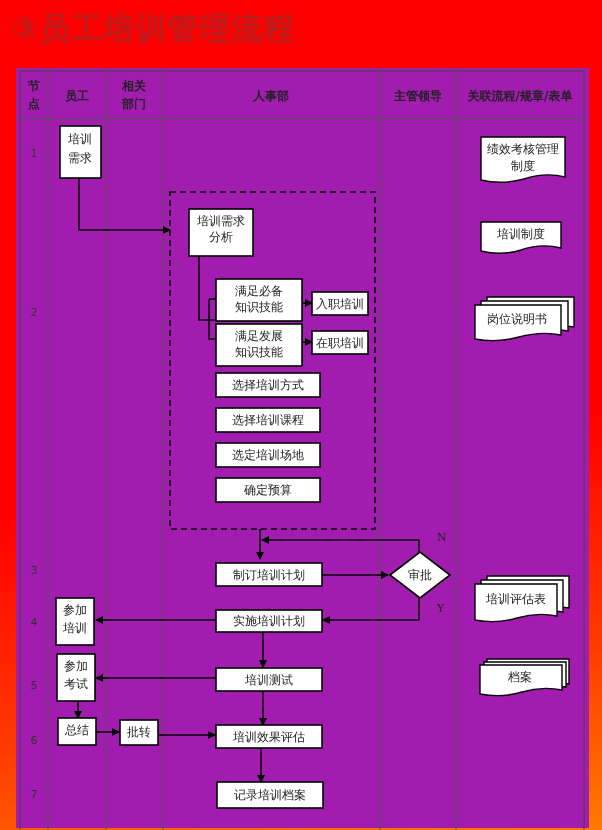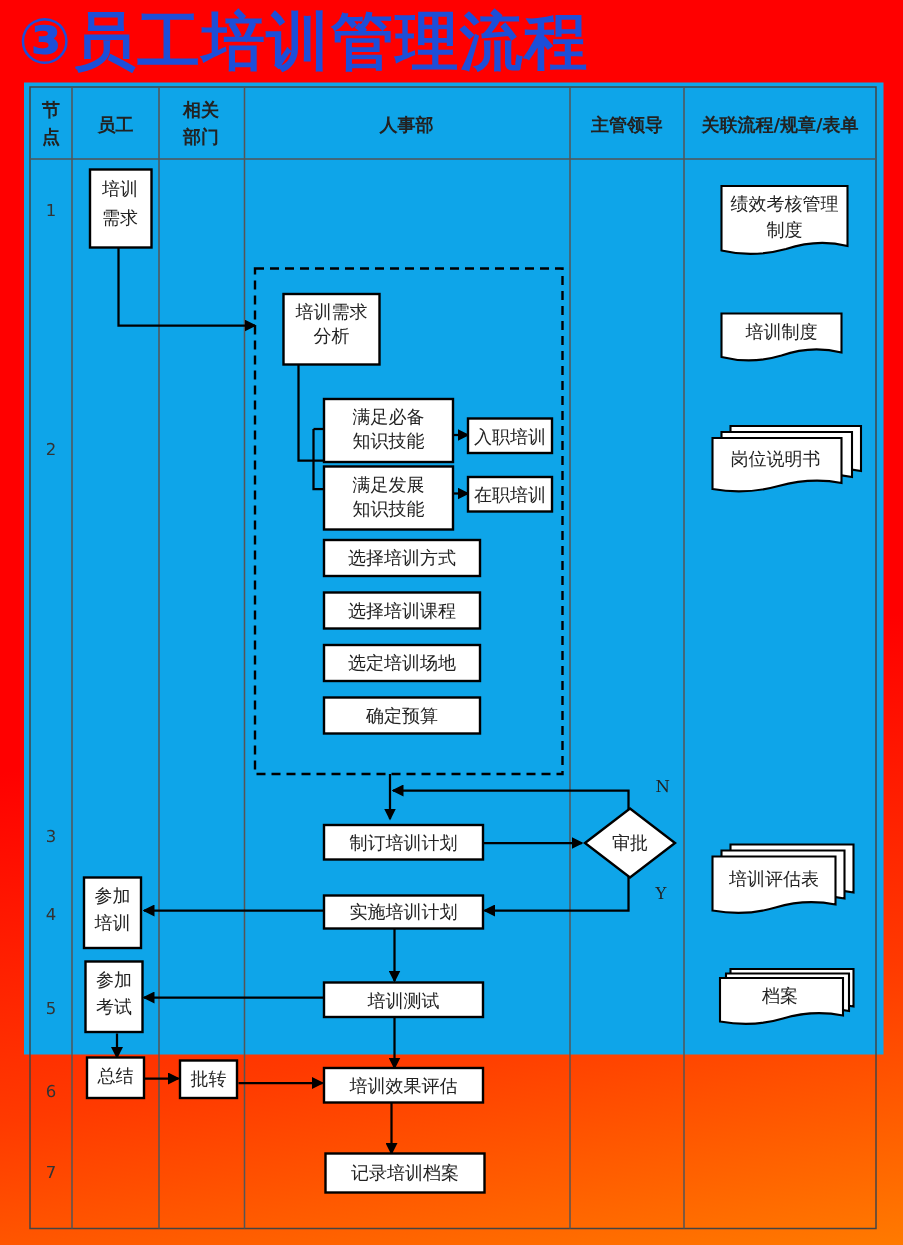--- a/index.html
+++ b/index.html
@@ -4,27 +4,27 @@
 <style>
   html, body { margin: 0; padding: 0; }
   body {
     width: 602px; height: 830px; overflow: hidden;
     background: linear-gradient(170deg, #ff0000 0%, #ff0000 55%, #ff3a00 80%, #ff7a00 100%);
     font-family: "DejaVu Sans", "Liberation Sans", sans-serif;
     position: relative;
   }
   .page-title {
     position: absolute; left: 12px; top: 6px;
-    color: #1d4ed8; font-weight: bold; font-size: 42px; letter-spacing: 1px;
+    color: #b91c1c; font-weight: bold; font-size: 31px; letter-spacing: 1px;
     font-family: "DejaVu Sans", sans-serif;
     line-height: 44px;
   }
   .sheet {
-    position: absolute; left: 16px; top: 55px; width: 573px; height: 648px;
-    background: #0ea5e9;
+    position: absolute; left: 16px; top: 68px; width: 573px; height: 760px;
+    background: #a21caf;
   }
   svg#flow { position: absolute; left: 0; top: 0; }
   svg text { font-family: "DejaVu Sans", "Liberation Sans", sans-serif; fill: #222; }
   .hdr { font-weight: bold; font-size: 12px; }
   .box-text { font-size: 12px; }
   .rownum { font-size: 11px; fill: #333; }
   .yn { font-family: "DejaVu Serif", serif; font-size: 11px; }
 </style>
 </head>
 <body>

